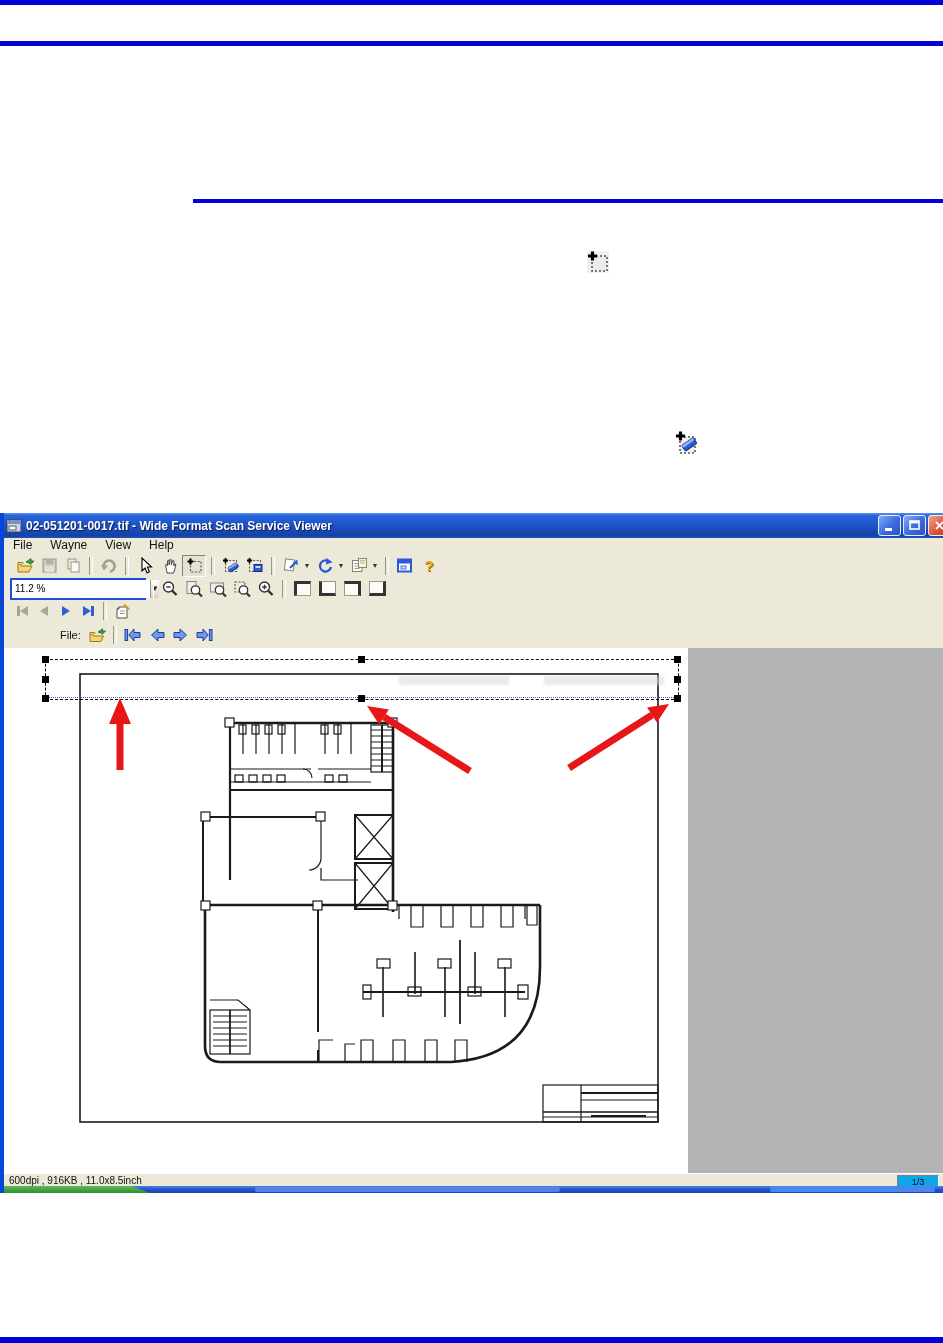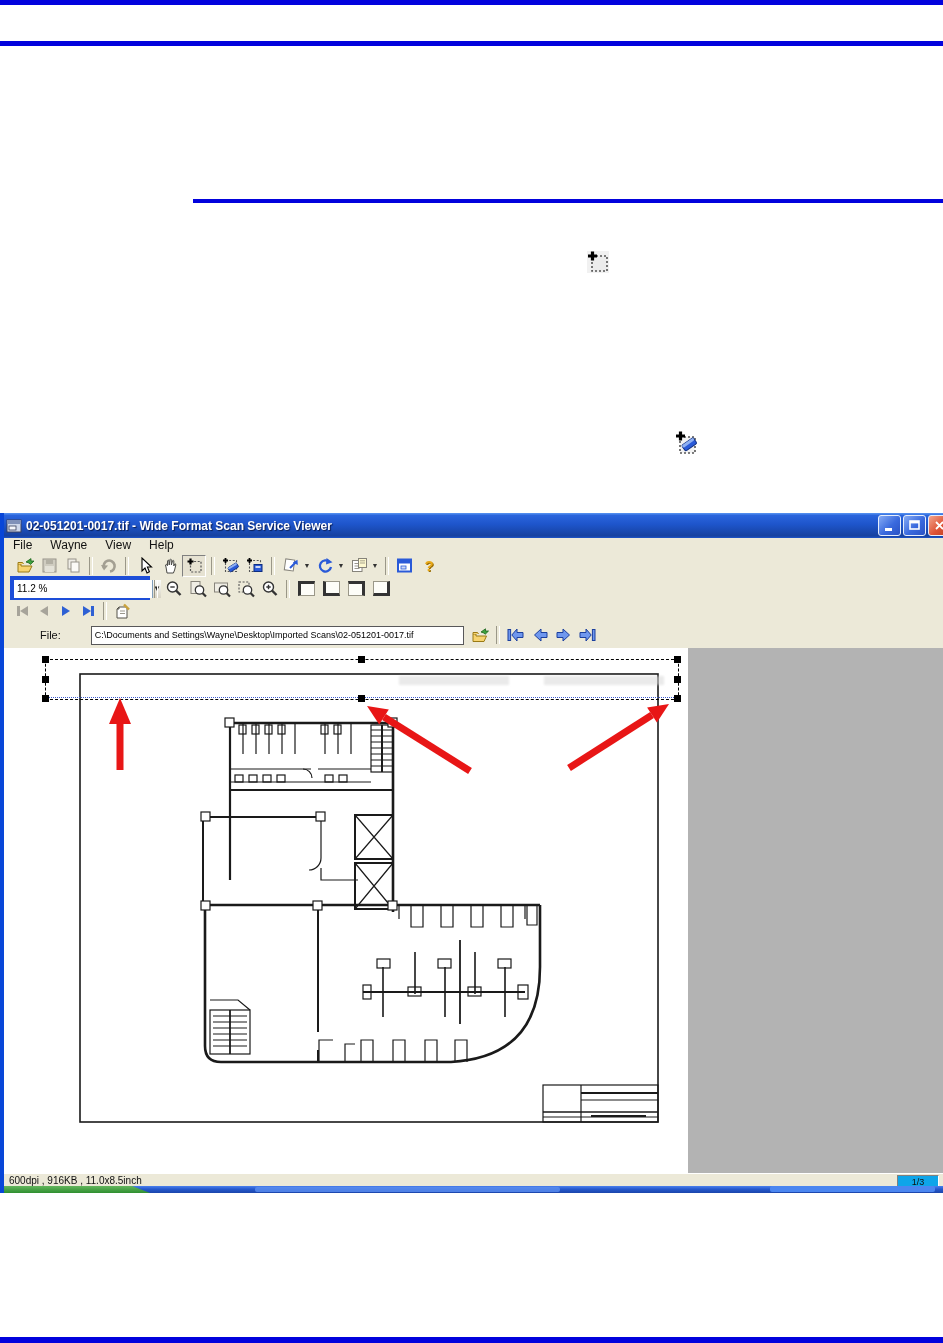--- a/index.html
+++ b/index.html
@@ -34,40 +34,40 @@
   .toolbar{position:absolute;left:4px;width:939px;background:#ece9d8;display:flex;align-items:center;}
   .t1{top:41px;height:23px;}
   .t2{top:64px;height:23px;}
   .t3{top:87px;height:22px;}
   .toolbar{border-bottom:1px solid #dcd8c8;}
   .tbtn{width:22px;height:20px;display:flex;align-items:center;justify-content:center;margin:0 1px;}
   .tbtn.pressed{border:1px solid;border-color:#808080 #fff #fff #808080;background:#e6e2d2;}
   .tsep{width:2px;height:18px;border-left:1px solid #9a9788;border-right:1px solid #ffffff;margin:0 4px;}
   .caret{font-size:7px;color:#333;margin:0 2px 0 0;width:8px;text-align:center;}
 
-  .combo{display:flex;width:132px;height:18px;border:4px solid #1d4ed8;background:#fff;margin-left:6px;}
+  .combo{display:flex;width:132px;height:18px;border:2px solid #1d4ed8;background:#fff;margin-left:6px;}
   .combo input{flex:1;border:none;outline:none;font-size:10px;padding:1px 3px;font-family:"Liberation Sans",sans-serif;}
   .combo .drop{width:16px;background:linear-gradient(180deg,#fdfdfb,#d8d4c4);border-left:1px solid #7f9db9;
     display:flex;align-items:center;justify-content:center;font-size:8px;color:#222;}
 
   .cornerbtn{width:23px;height:20px;margin:0 1px;display:flex;align-items:center;justify-content:center;}
   .cornsq{width:13px;height:11px;border:1px solid #9a9788;background:#fdfdf8;}
   .cornsq.tl{border-top:3px solid #333;border-left:3px solid #333;}
   .cornsq.bl{border-bottom:3px solid #333;border-left:3px solid #333;}
   .cornsq.tr{border-top:3px solid #333;border-right:3px solid #333;}
   .cornsq.br{border-bottom:3px solid #333;border-right:3px solid #333;}
 
   .navbtn{width:20px;height:18px;display:flex;align-items:center;justify-content:center;margin:0 1px;}
   .tri-r{width:0;height:0;border-top:5px solid transparent;border-bottom:5px solid transparent;border-left:8px solid #2e60d4;}
   .tri-l{width:0;height:0;border-top:5px solid transparent;border-bottom:5px solid transparent;border-right:8px solid #2e60d4;} .tri-l.dis{border-right-color:#a7a49a;}
   .navbar-b{width:3px;height:10px;background:#2e60d4;} .navbar-b.dis{background:#a7a49a;}
 
   .filebar{position:absolute;left:4px;top:109px;width:939px;height:26px;background:#ece9d8;
     display:flex;align-items:center;border-bottom:1px solid #c8c4b4;}
-  .filelabel{font-size:11px;color:#111;margin-left:36px;}
+  .filelabel{font-size:11px;color:#111;margin-left:56px;}
   .fileinput{margin-left:30px;width:365px;height:15px;border:1px solid #58585a;background:#fff;
     font-size:9px;padding:1px 3px;font-family:"Liberation Sans",sans-serif;outline:none;}
   .fbtn{width:20px;height:20px;display:flex;align-items:center;justify-content:center;margin:0 2px;}
 
   .canvas{position:absolute;left:4px;top:135px;width:939px;height:525px;background:#fff;overflow:hidden;}
   .grayarea{position:absolute;left:684px;top:0;width:255px;height:525px;background:#b3b3b3;}
   .sheet{position:absolute;left:59px;top:24px;width:625px;height:453px;}
   .smudge{position:absolute;background:#d9d9d9;opacity:.55;filter:blur(1px);}
 
   .selection{position:absolute;left:41px;top:11px;width:632px;height:39px;
@@ -330,21 +330,20 @@
           <path d="M4,4 h8 v11 h-10 v-9 z" fill="#fff" stroke="#55524a"></path>
           <path d="M4,4 L2,6 L4,6 Z" fill="#cfccc0" stroke="#55524a"></path>
           <path d="M5,8 h5 M5,10.5 h5" stroke="#9a978c"></path>
           <path d="M9,1.5 L14,6.5" stroke="#caa23c" stroke-width="2.4"></path>
         </svg>
       </div>
     </div>
 
     <div class="filebar">
       <span class="filelabel">File:</span>
-      <input class="fileinput" value="C:\Documents and Settings\Wayne\Desktop\Imported Scans\02-051201-0017.tif" style="">
       <div class="fbtn" style="margin-left:6px">
         <svg width="18" height="17" viewBox="0 0 18 17">
           <path d="M2,7 L2,14.5 L13,14.5 L15.5,9 L5,9 L5,7 Z" fill="#f7d470" stroke="#9a7a14"></path>
           <path d="M2,7 L2,5.5 L6.5,5.5 L7.5,7" fill="#f7d470" stroke="#9a7a14"></path>
           <path d="M10,5 l4.5,-3.2 l0,2.2 l3,0 l-3.2,3.2 l-1.6,-1.2 z" fill="#3fa23f" stroke="#1c641c" stroke-width="0.8"></path>
         </svg>
       </div>
       <div class="tsep"></div>
       <div class="fbtn">
         <svg width="19" height="16">

